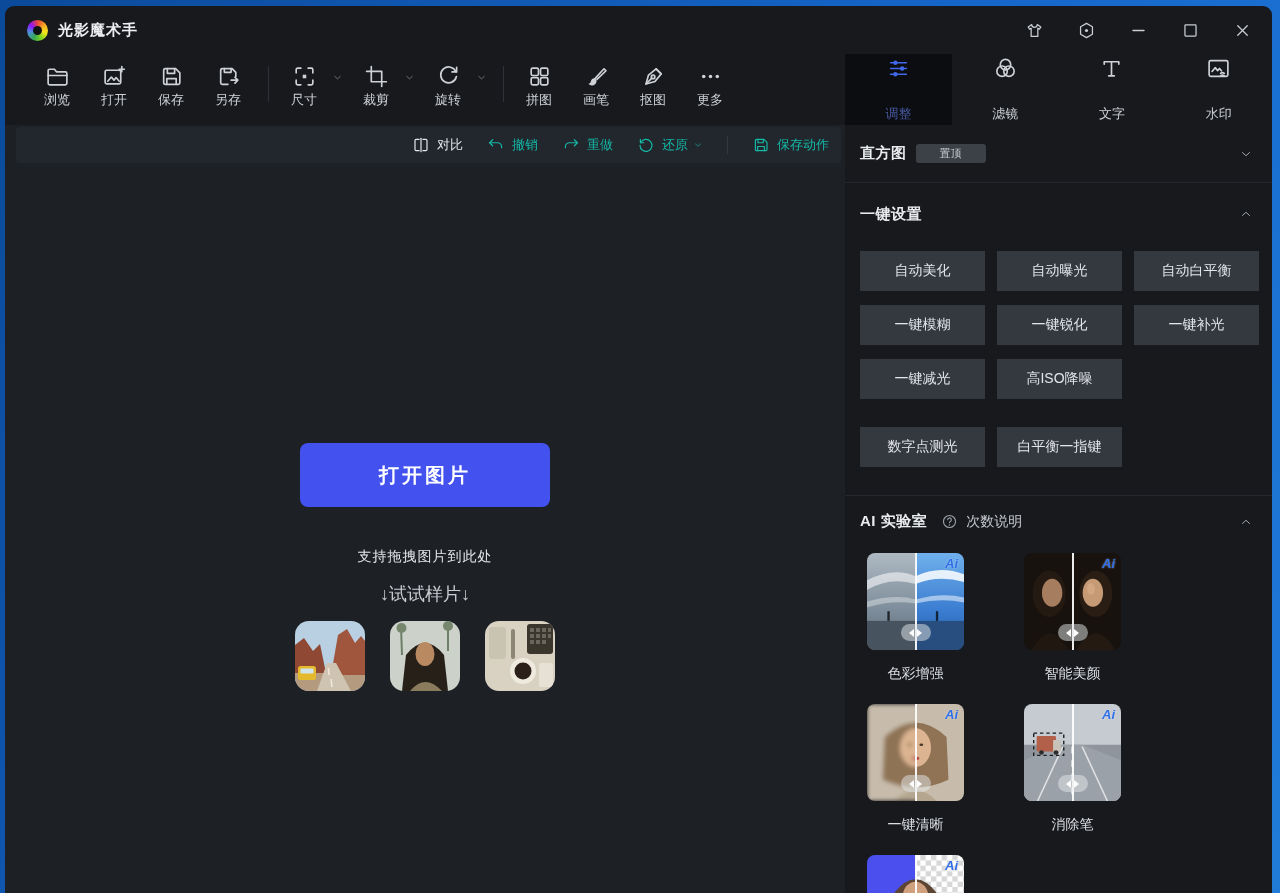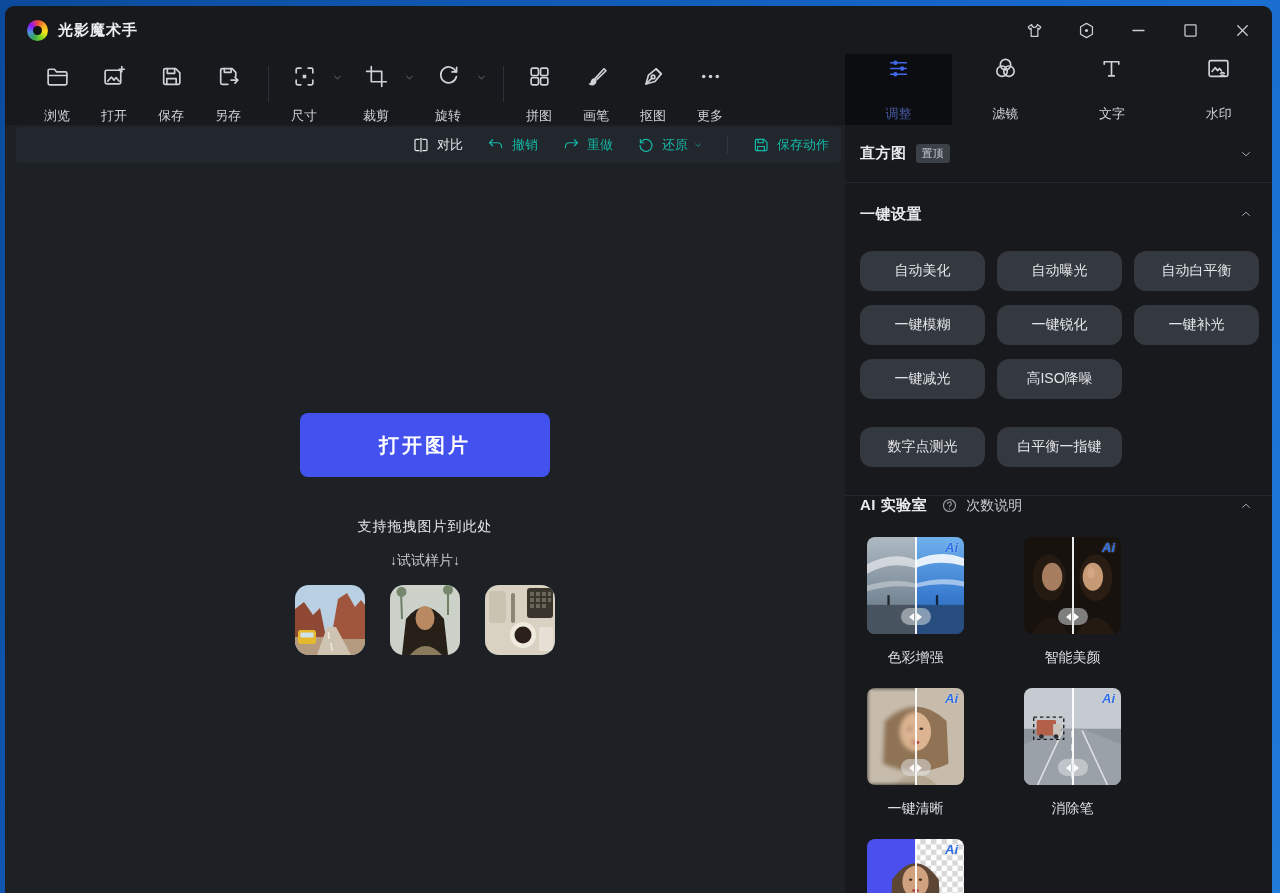--- a/index.html
+++ b/index.html
@@ -18,21 +18,21 @@
   .logo{width:21px;height:21px;border-radius:50%;position:relative;flex:none;
     background:conic-gradient(#e8453c,#f5a623,#f8e71c,#7ed321,#36a854,#4a90d9,#9013fe,#e8453c);}
   .logo::after{content:"";position:absolute;inset:6px;border-radius:50%;background:#101114;}
   .title{margin-left:10px;font-size:15px;font-weight:700;color:#eceef1;letter-spacing:1px;}
   .win-controls{margin-left:auto;display:flex;align-items:center;gap:33px;color:#c9cdd2;}
   .wc{width:19px;height:19px;cursor:pointer;}
 
   
   .toolbar-row{height:71px;display:flex;}
   .toolbar-left{flex:1;display:flex;align-items:flex-start;padding:10px 0 0 29px;}
-  .tbtn{width:46px;display:flex;flex-direction:column;align-items:center;gap:18px;
+  .tbtn{width:46px;display:flex;flex-direction:column;align-items:center;gap:2px;
     margin-right:11px;position:relative;font-size:13px;color:#ced2d7;cursor:pointer;}
   .tbtn .ic{width:25px;height:25px;}
   .tbtn.has-drop{margin-right:26px;}
   .tbtn .drop{position:absolute;right:-16px;top:8px;width:11px;height:11px;color:#8a9098;}
   .tsep{width:1px;height:36px;background:#2d3138;margin:2px 12px 0 6px;}
 
   
   .tabs{width:427px;display:flex;}
   .tab{flex:1;display:flex;flex-direction:column;align-items:center;justify-content:center;gap:24px;
     font-size:13px;color:#ced2d7;cursor:pointer;}
@@ -49,40 +49,40 @@
     padding-right:12px;gap:24px;font-size:13px;}
   .act{display:flex;align-items:center;gap:7px;cursor:pointer;}
   .act .ic{width:18px;height:18px;}
   .act.on{color:#e6e9ec;}
   .act.off{color:#14b8a6;}
   .act .drop2{width:10px;height:10px;margin-left:-2px;}
   .asep{width:1px;height:18px;background:#33373e;}
 
   .canvas-center{position:absolute;inset:0;display:flex;flex-direction:column;align-items:center;padding-top:288px;}
   .open-btn{width:250px;height:64px;background:#4351ef;border-radius:8px;color:#ffffff;
-    font-size:20px;font-weight:600;letter-spacing:3px;display:flex;align-items:center;justify-content:center;cursor:pointer;}
+    font-size:20px;font-weight:600;letter-spacing:3px;display:flex;align-items:center;justify-content:center;cursor:pointer;margin-top:30px;}
   .drag-hint{margin-top:41px;font-size:14px;color:#e4e6e9;letter-spacing:1px;}
-  .samples-hint{margin-top:16px;font-size:14px;color:#c9ccd0;}
+  .samples-hint{margin-top:16px;font-size:18px;color:#c9ccd0;}
   .samples{margin-top:15px;display:flex;gap:25px;}
   .sample{width:70px;height:70px;border-radius:14px;overflow:hidden;cursor:pointer;background:#2a2e34;}
   .sample svg{display:block;width:100%;height:100%;}
 
   
   .panel{width:427px;background:#17191d;display:flex;flex-direction:column;overflow:hidden;}
   .sec-head{display:flex;align-items:center;padding:0 19px 0 15px;flex:none;}
   .sec-title{font-size:15px;font-weight:700;color:#e9ebee;letter-spacing:.5px;}
-  .badge{margin-left:9px;background:#3c4047;color:#c6cad0;font-size:11px;padding:2px 6px;border-radius:3px;}
+  .badge{margin-left:9px;background:#3c4047;color:#c6cad0;font-size:11px;padding:2px 24px;border-radius:3px;}
   .chev{margin-left:auto;width:14px;height:14px;color:#aab0b8;cursor:pointer;}
   .hist-head{height:57px;border-bottom:1px solid #24272d;}
   .onekey-head{height:62px;}
   .btn-grid{display:grid;grid-template-columns:repeat(3,125px);gap:14px 12px;padding:6px 14px 0 15px;}
   .btn-row{display:flex;gap:12px;padding:28px 14px 28px 15px;}
-  .pbtn{height:40px;width:125px;background:#34383f;border-radius:12px;display:flex;align-items:center;
+  .pbtn{height:40px;width:125px;background:#34383f;border-radius:0;display:flex;align-items:center;
     justify-content:center;font-size:14px;color:#e2e5e9;cursor:pointer;flex:none;}
-  .ai-head{height:56px;border-top:1px solid #24272d;display:flex;align-items:center;padding:0 19px 0 15px;}
+  .ai-head{height:56px;border-top:1px solid #24272d;display:flex;align-items:center;padding:16px 19px 0 15px;}
   .help{display:flex;align-items:center;gap:8px;margin-left:14px;color:#c6cad0;font-size:14px;cursor:pointer;}
   .help .ic{width:17px;height:17px;color:#9aa0a8;}
   .ai-grid{display:flex;flex-wrap:wrap;column-gap:60px;padding:22px 0 0 22px;}
   .ai-item{width:97px;display:flex;flex-direction:column;align-items:center;margin-bottom:21px;cursor:pointer;}
   .ai-thumb{width:97px;height:97px;border-radius:8px;position:relative;overflow:hidden;}
   .ai-thumb svg{position:absolute;inset:0;width:100%;height:100%;}
   .ai-label{margin-top:15px;font-size:14px;color:#dbdee2;}
   .ai-badge{position:absolute;top:3px;right:6px;font-size:13px;font-weight:800;font-style:italic;
     color:#2f6fe8;text-shadow:0 0 2px rgba(255,255,255,.55);}
   .split{position:absolute;left:calc(50% - 1px);top:0;bottom:0;width:2px;background:rgba(255,255,255,.92);}

